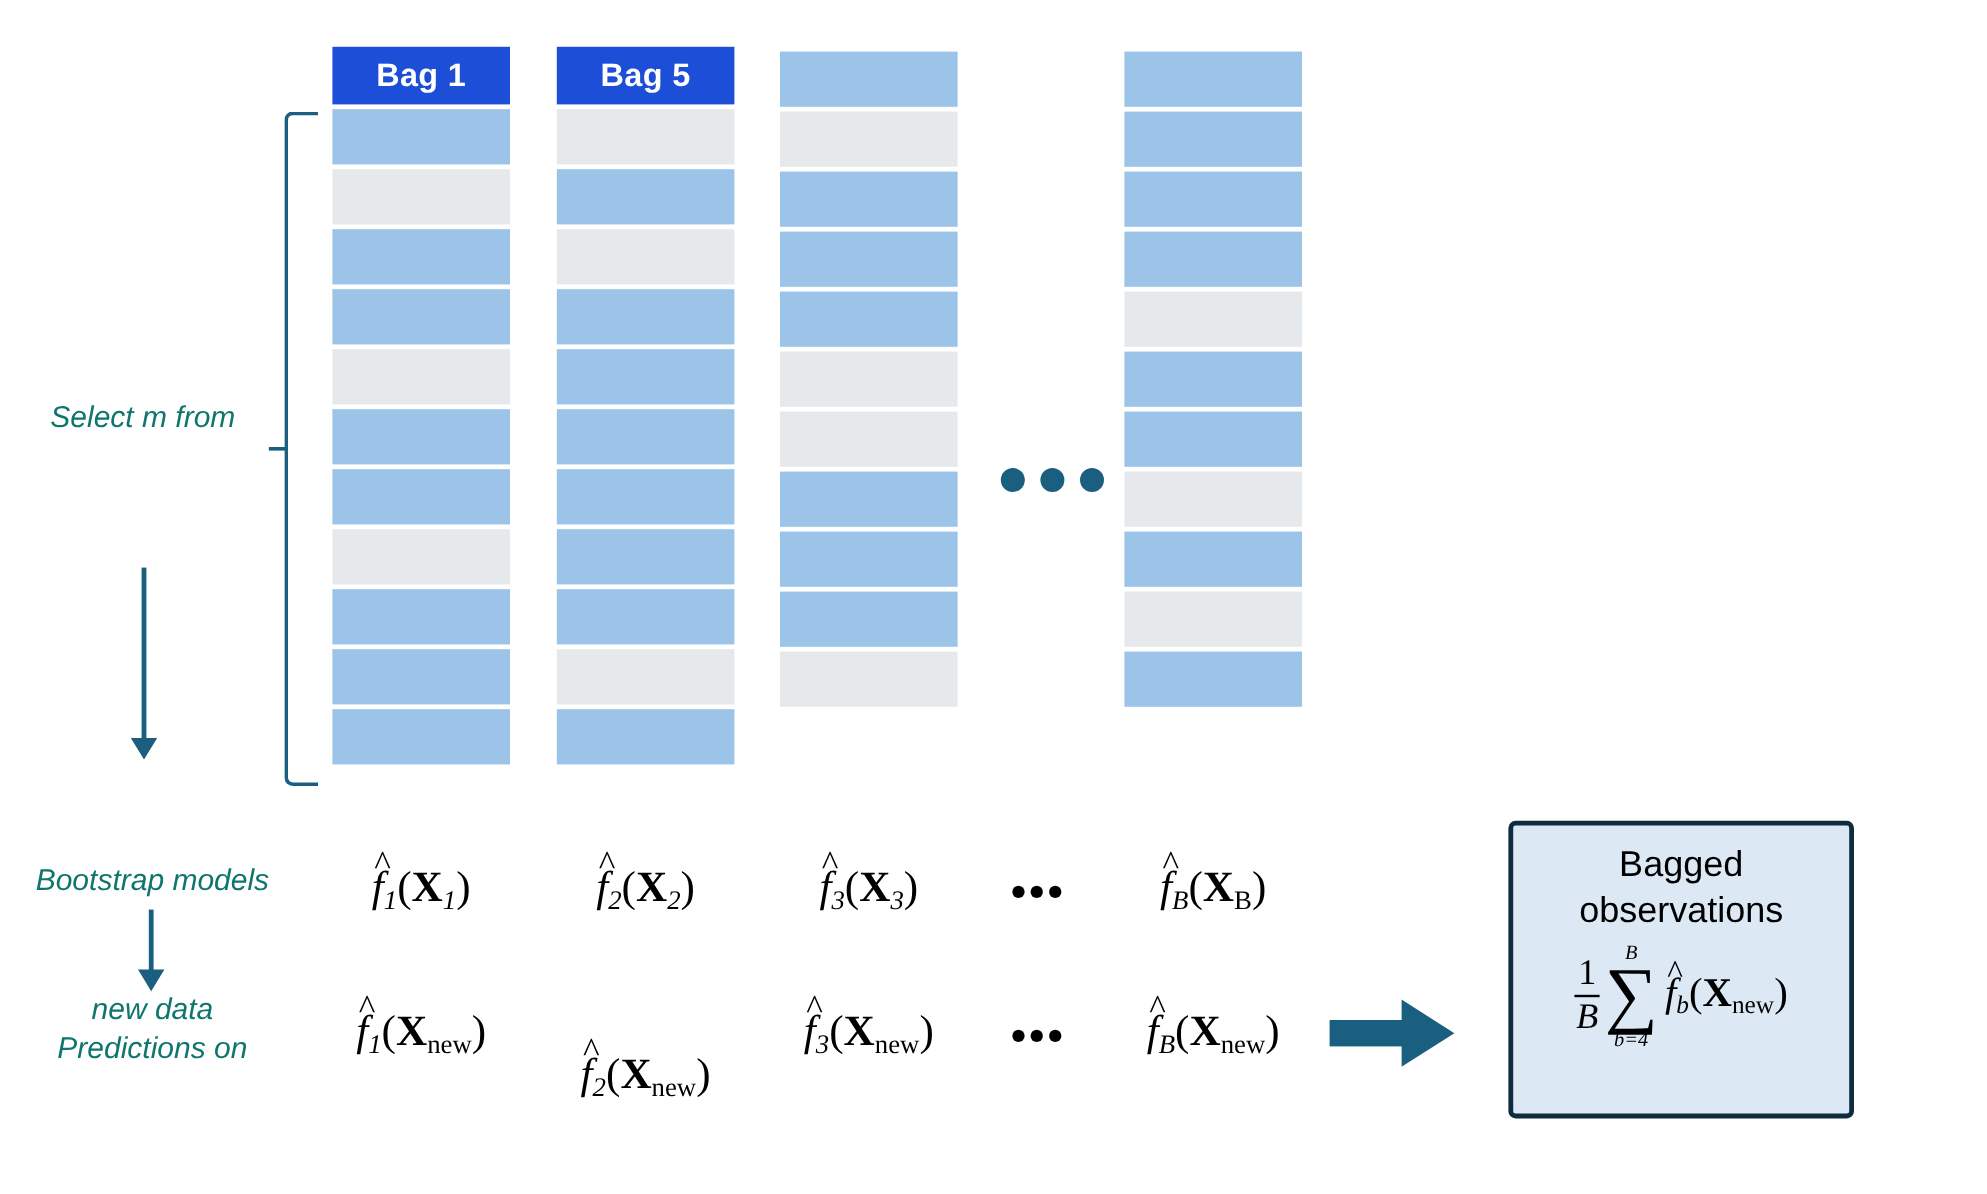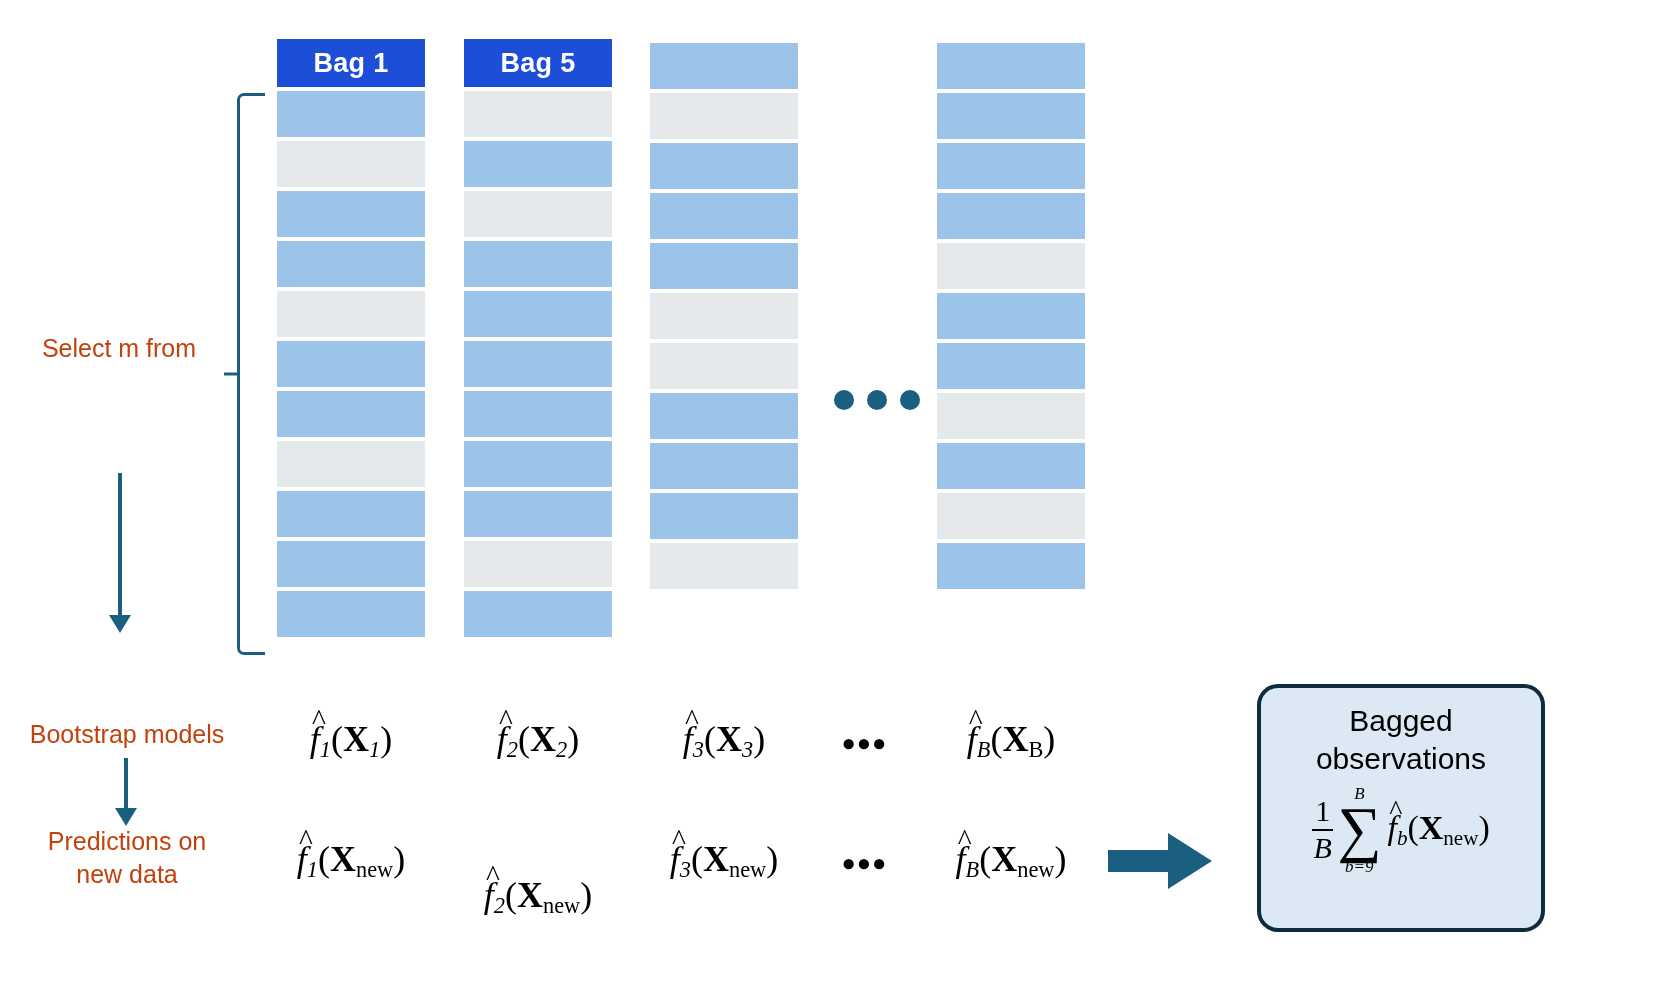--- a/index.html
+++ b/index.html
@@ -62,22 +62,23 @@
     top: 50%;
     transform: translateY(-50%);
     width: 16px;
     height: 3px;
     background: #1b5f80;
   }
 
   
   .side-label {
     position: absolute;
+    font-style: italic;
     font-size: 25px;
-    color: #c2410c;
+    color: #0f766e;
     text-align: center;
     line-height: 1.32;
   }
   #select-label { left: 8px;  top: 332px; width: 222px; }
   #bootstrap-label { left: 8px; top: 718px; width: 238px; }
   #predictions-label { left: 8px; top: 825px; width: 238px; }
 
   
   .v-arrow {
     position: absolute;
@@ -184,21 +185,21 @@
 
   
   #bagged-box {
     position: absolute;
     left: 1257px;
     top: 684px;
     width: 288px;
     height: 248px;
     background: #dce9f5;
     border: 4px solid #0d2c3d;
-    border-radius: 21px;
+    border-radius: 6px;
     box-sizing: border-box;
     display: flex;
     flex-direction: column;
     align-items: center;
     padding-top: 14px;
   }
   #bagged-box .box-title {
     font-family: "Liberation Sans", sans-serif;
     font-size: 30px;
     color: #000000;
@@ -321,22 +322,22 @@
   <div class="dot"></div>
 </div>
 
 <div class="side-label" id="select-label">
   <div>Select m from</div>
 </div>
 
 <div class="side-label" id="bootstrap-label">Bootstrap models</div>
 
 <div class="side-label" id="predictions-label">
+  <div>new data</div>
   <div>Predictions on</div>
-  <div>new data</div>
 </div>
 
 <div class="v-arrow" id="arrow-select">
   <div class="shaft"></div>
   <div class="head"></div>
 </div>
 <div class="v-arrow" id="arrow-models">
   <div class="shaft"></div>
   <div class="head"></div>
 </div>
@@ -381,19 +382,19 @@
   </div>
   <div class="avg-formula">
     <span class="frac">
       <span class="num">1</span>
       <span class="bar"></span>
       <span class="den">B</span>
     </span>
     <span class="sigma-wrap">
       <span class="lim">B</span>
       <span class="sigma">∑</span>
-      <span class="lim">b=9</span>
+      <span class="lim">b=4</span>
     </span>
     <span class="avg-tail formula" style="position:relative;left:auto;top:auto;">
       <span class="hatf">f</span><sub>b</sub>(<span class="bx">X</span><sub class="upright">new</sub>)
     </span>
   </div>
 </div>
 
 </body></html>

